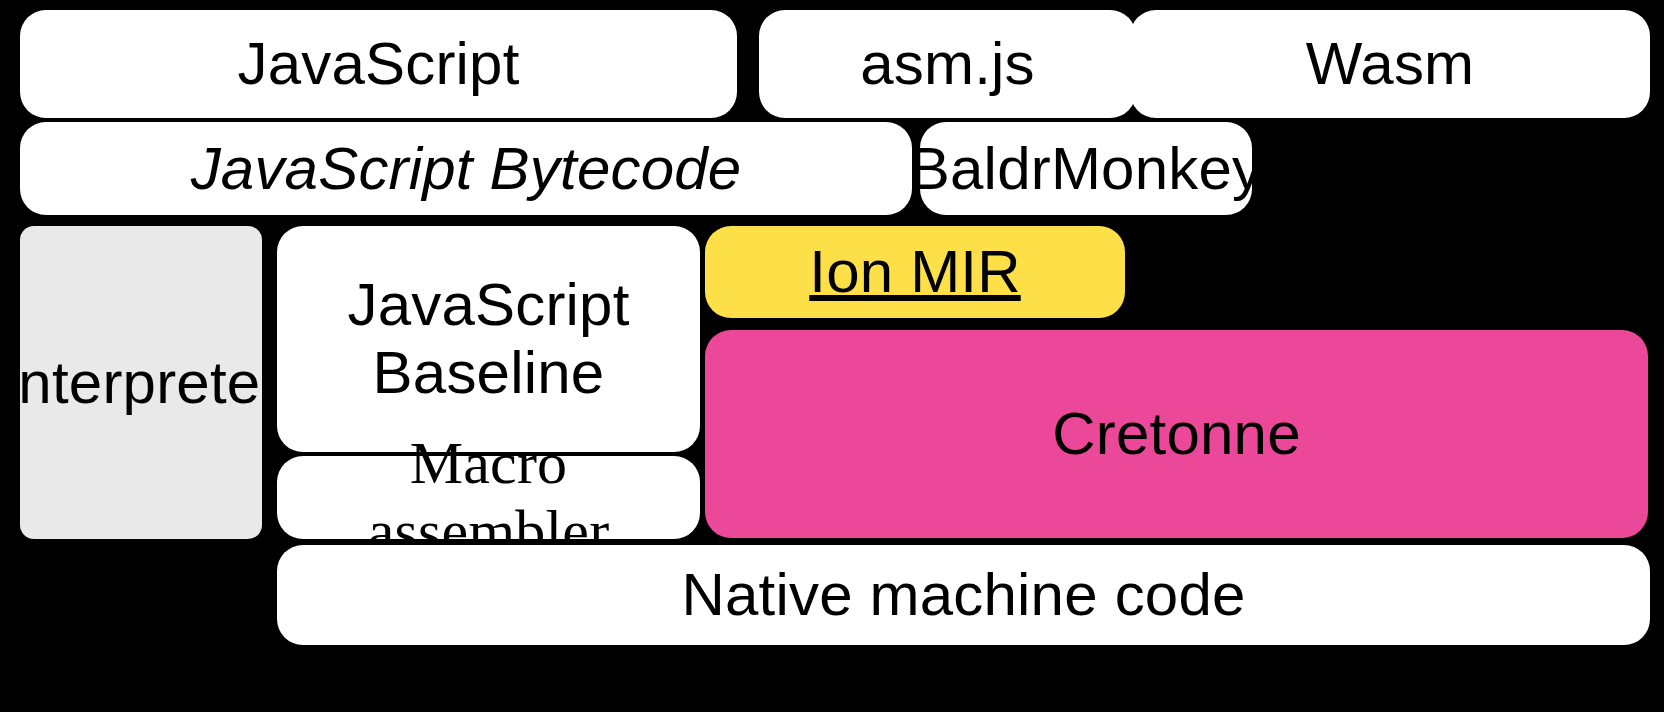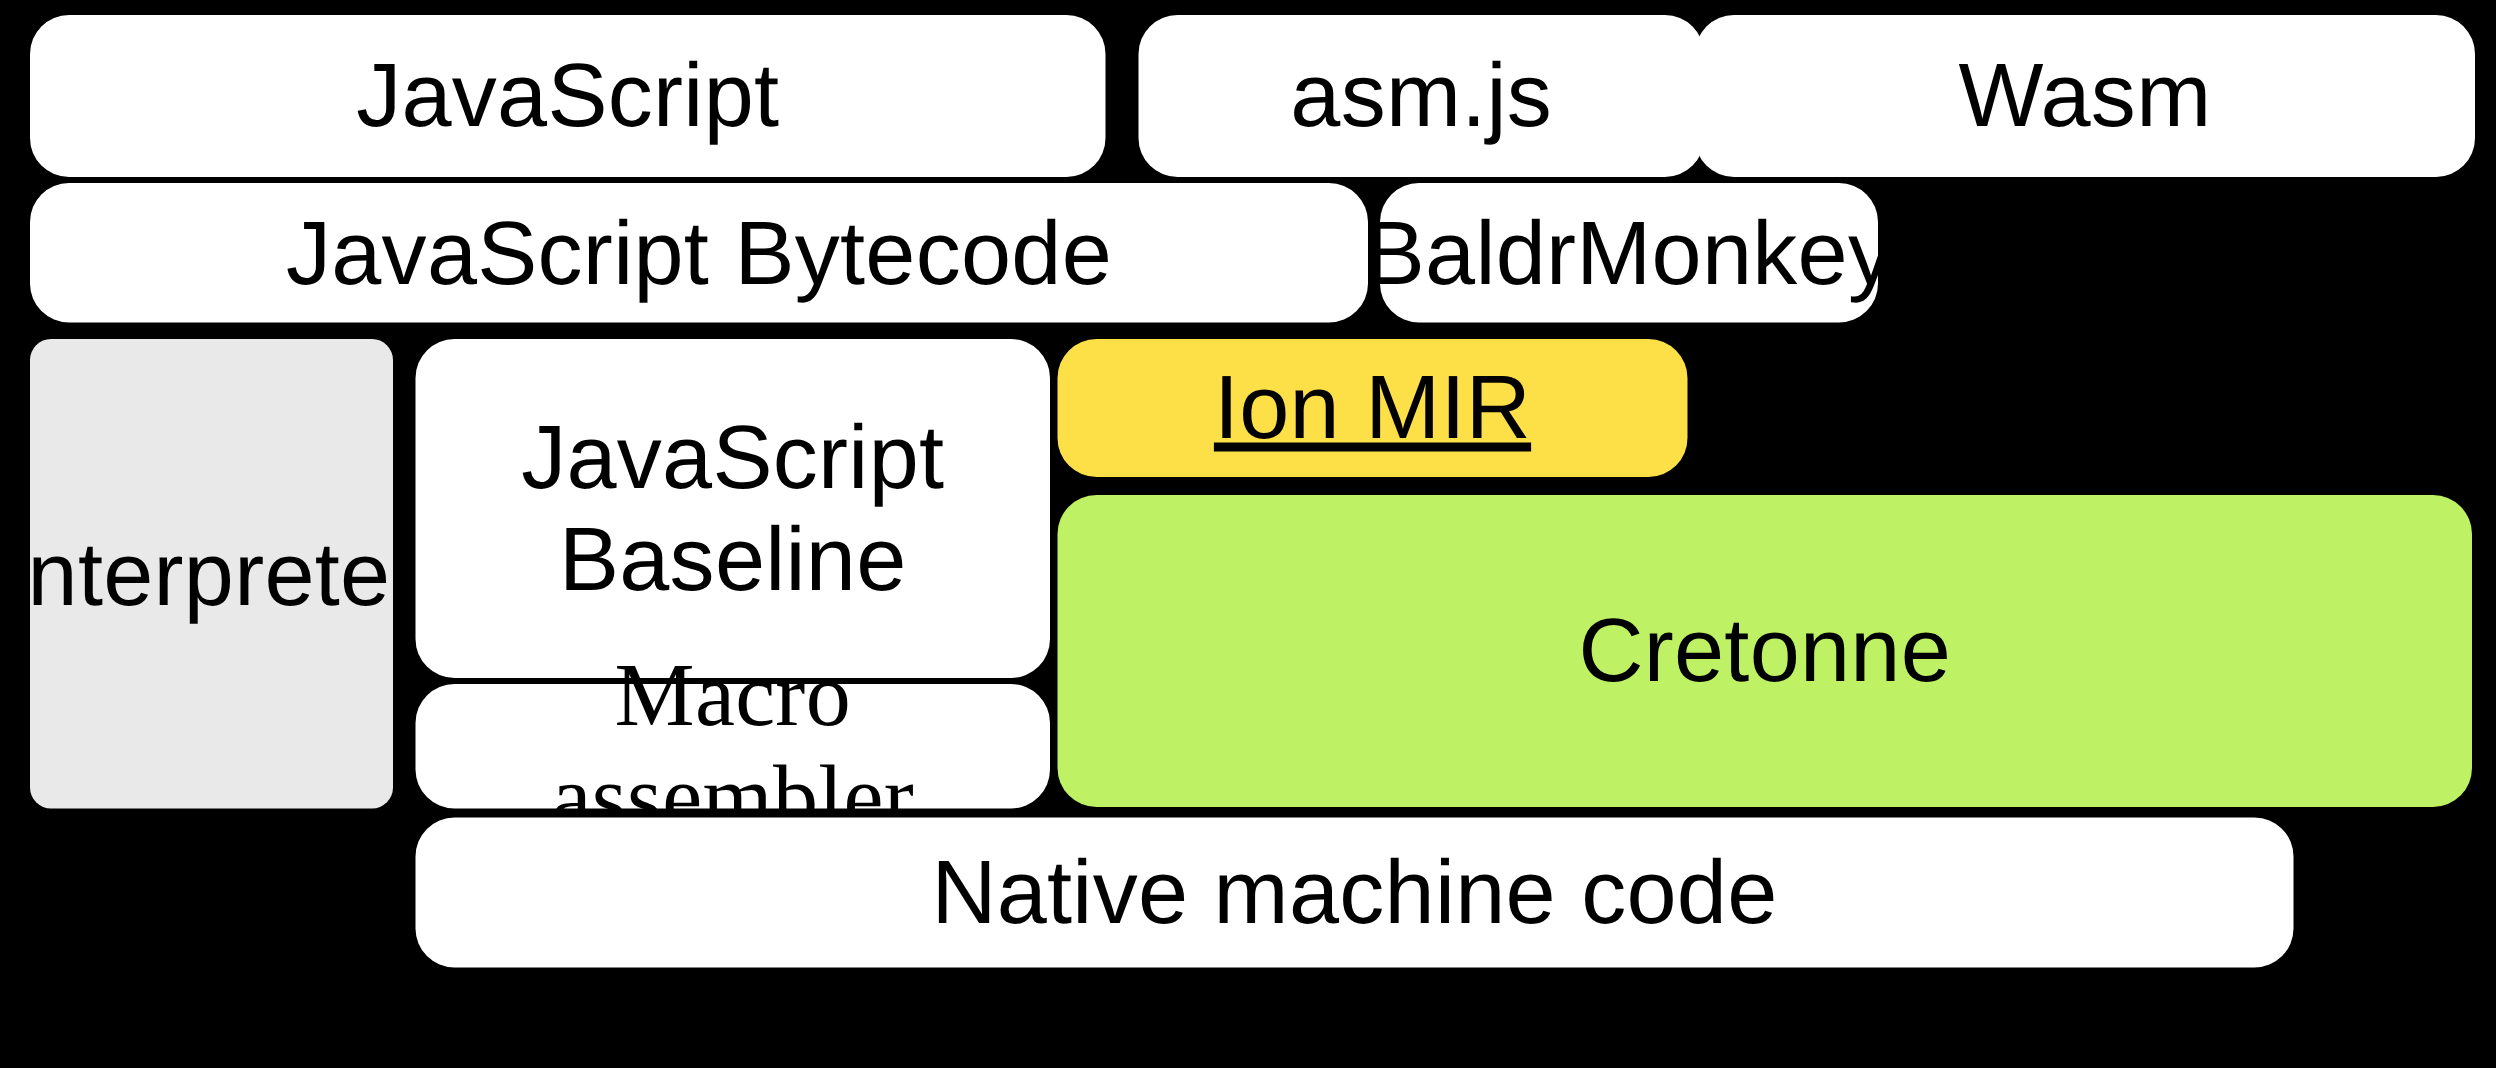--- a/index.html
+++ b/index.html
@@ -31,40 +31,40 @@
     font-family: "Liberation Sans", sans-serif;
     font-size: 60px;
     line-height: 1.13;
     letter-spacing: 0.2px;
     font-weight: 400;
     white-space: pre-line;
     padding: 0 10px;
   }
   .box.gray   { background: #e9e9e9; }
   .box.green  { background: #fde047; text-decoration: underline; }
-  .box.red    { background: #bef264; }
+  .box.red    { background: #ec4899; }
 
   
   .b-javascript        { left: 20px;   top: 10px;  width: 717px; height: 108px; }
   .b-asmjs             { left: 745px;  top: 10px;  width: 377px; height: 108px; margin-left: 14px; }
   .b-wasm              { left: 1130px; top: 10px;  width: 520px; height: 108px; }
 
   
-  .b-js-bytecode       { left: 20px;   top: 122px; width: 892px; height: 93px;  }
+  .b-js-bytecode       { left: 20px;   top: 122px; width: 892px; height: 93px; font-style: italic;  }
   .b-baldrmonkey       { left: 920px;  top: 122px; width: 332px; height: 93px;  }
 
   
   .b-interpreter       { left: 20px;   top: 226px; width: 242px; height: 313px; border-radius: 14px; }
   .b-js-baseline       { left: 277px;  top: 226px; width: 423px; height: 226px; }
   .b-macro-assembler   { left: 277px;  top: 456px; width: 423px; height: 83px; font-family: Liberation Serif, serif;  }
   .b-ion-mir           { left: 705px;  top: 226px; width: 420px; height: 92px;  }
   .b-cretonne          { left: 705px;  top: 330px; width: 943px; height: 208px; }
 
   
-  .b-native-code       { left: 277px;  top: 545px; width: 1252px; height: 100px; }
+  .b-native-code       { left: 277px;  top: 545px; width: 1373px; height: 100px; }
 </style>
 </head>
 <body>
 
 <div id="diagram">
 
   <div class="box b-javascript">JavaScript</div>
 
   <div class="box b-asmjs">asm.js</div>
 

